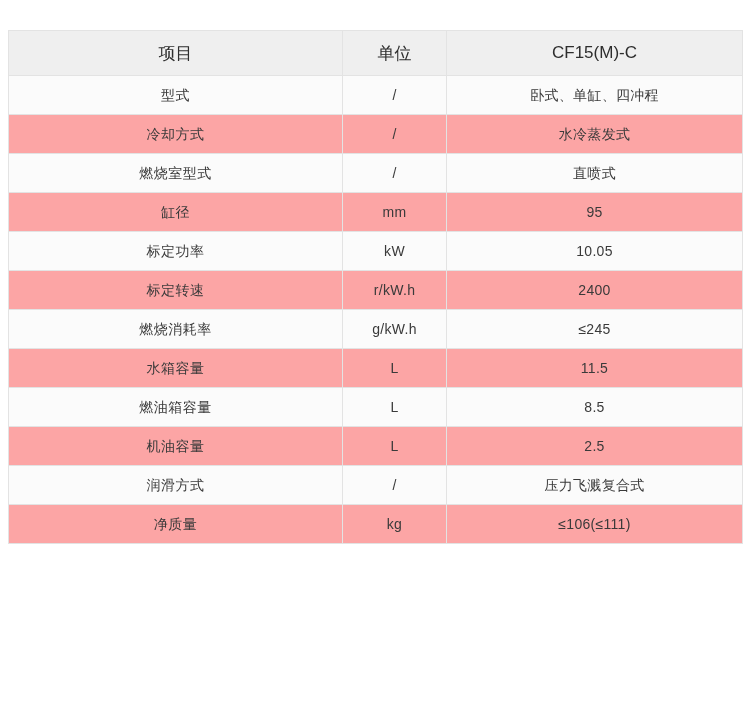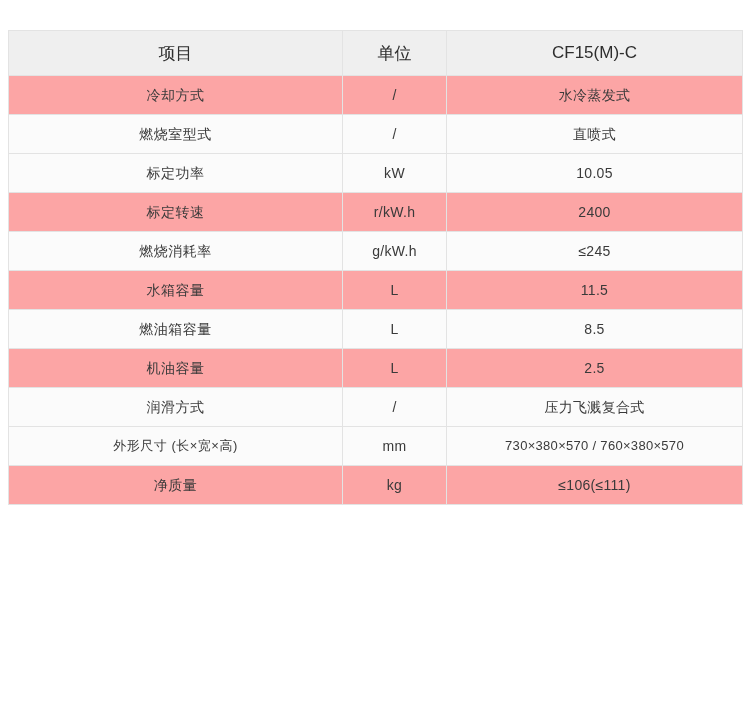--- a/index.html
+++ b/index.html
@@ -70,29 +70,39 @@
       <col class="c3">
     </colgroup>
     <thead>
       <tr>
         <th>项目</th>
         <th>单位</th>
         <th>CF15(M)-C</th>
       </tr>
     </thead>
     <tbody>
+      <tr class="odd">
+        <td class="param">型式</td>
+        <td class="unit">/</td>
+        <td class="value">卧式、单缸、四冲程</td>
+      </tr>
       <tr class="even">
         <td class="param">冷却方式</td>
         <td class="unit">/</td>
         <td class="value">水冷蒸发式</td>
       </tr>
       <tr class="odd">
         <td class="param">燃烧室型式</td>
         <td class="unit">/</td>
         <td class="value">直喷式</td>
+      </tr>
+      <tr class="even">
+        <td class="param">缸径</td>
+        <td class="unit">mm</td>
+        <td class="value">95</td>
       </tr>
       <tr class="odd">
         <td class="param">标定功率</td>
         <td class="unit">kW</td>
         <td class="value">10.05</td>
       </tr>
       <tr class="even">
         <td class="param">标定转速</td>
         <td class="unit">r/kW.h</td>
         <td class="value">2400</td>
@@ -115,25 +125,20 @@
       <tr class="even">
         <td class="param">机油容量</td>
         <td class="unit">L</td>
         <td class="value">2.5</td>
       </tr>
       <tr class="odd">
         <td class="param">润滑方式</td>
         <td class="unit">/</td>
         <td class="value">压力飞溅复合式</td>
       </tr>
-      <tr class="odd">
-        <td class="param small">外形尺寸 (长×宽×高)</td>
-        <td class="unit">mm</td>
-        <td class="value small">730×380×570 / 760×380×570</td>
-      </tr>
       <tr class="even">
         <td class="param">净质量</td>
         <td class="unit">kg</td>
         <td class="value">≤106(≤111)</td>
       </tr>
     </tbody>
   </table>
 </div>
 
 </body></html>

